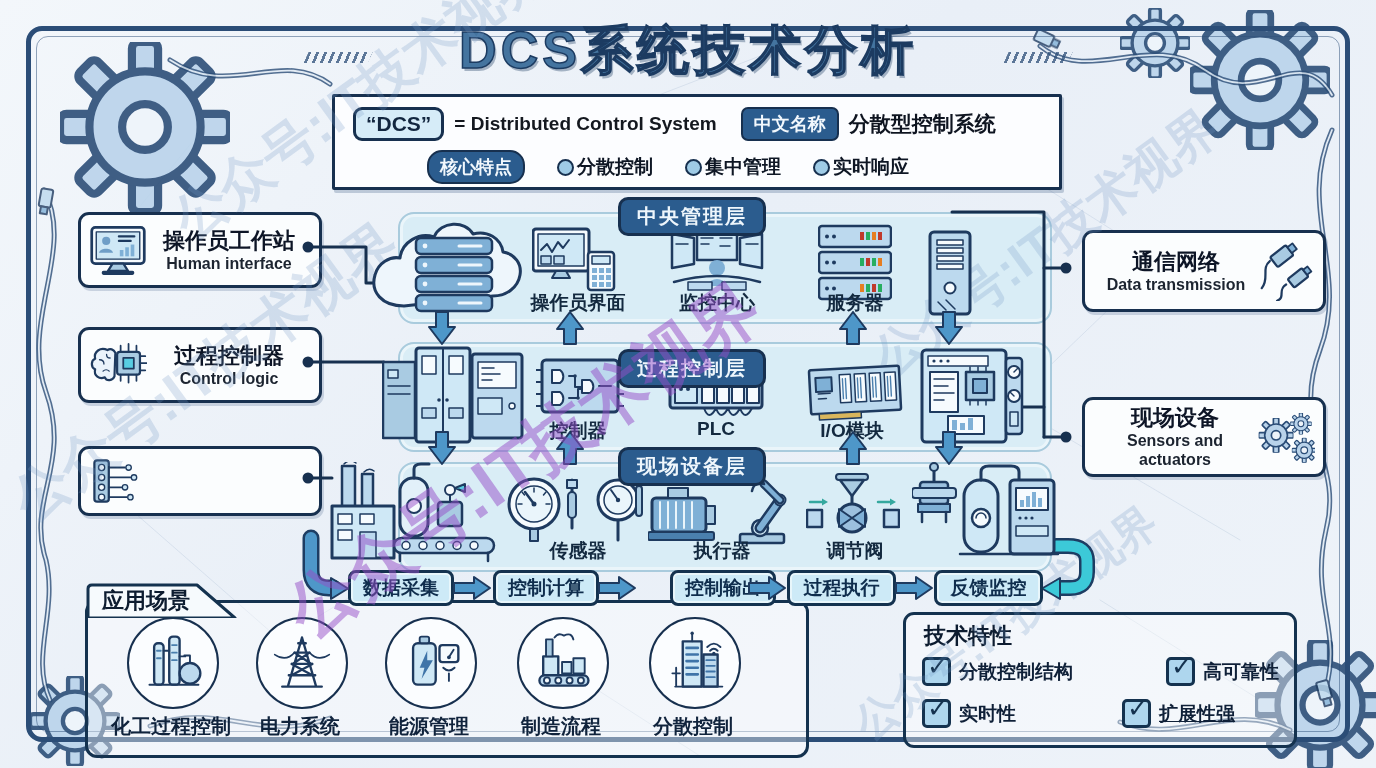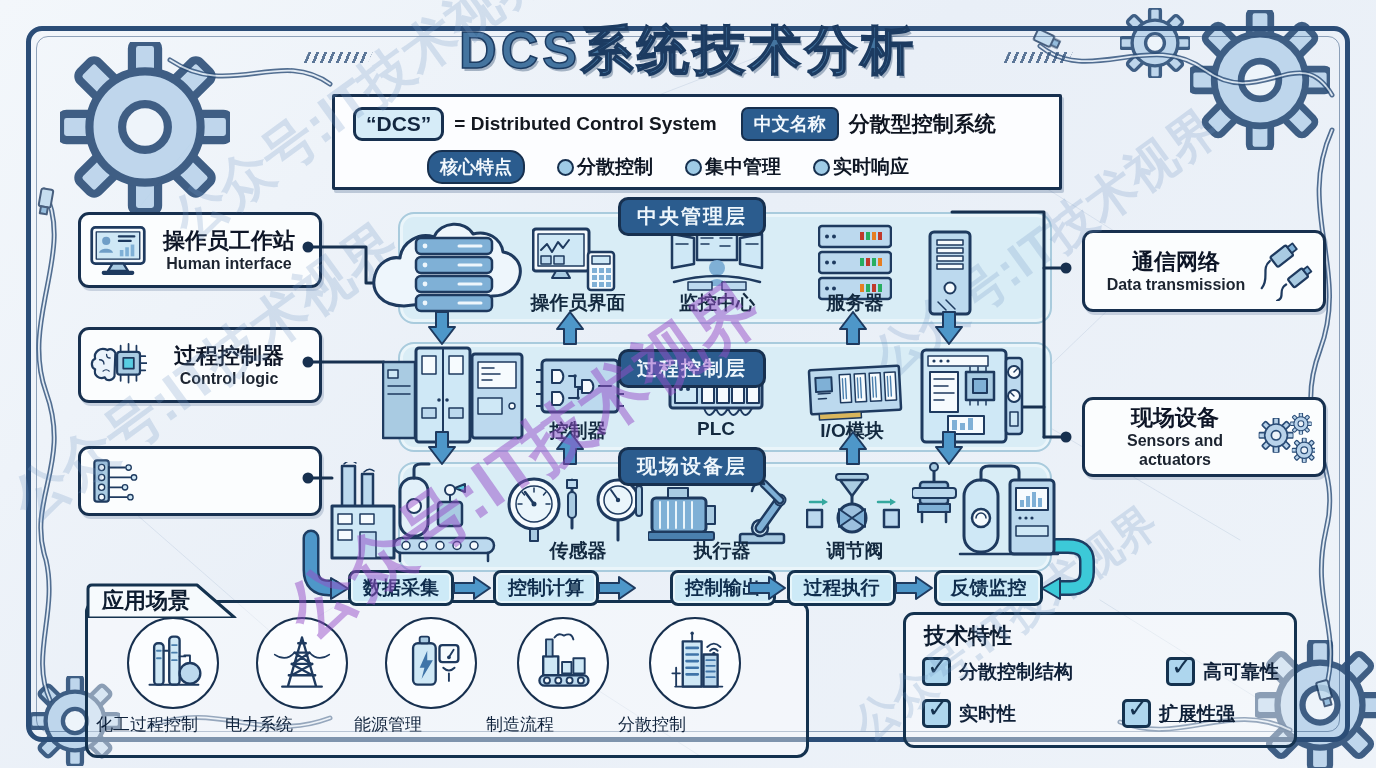--- a/index.html
+++ b/index.html
@@ -49,21 +49,21 @@
   
   .flow-box{position:absolute;top:570px;height:30px;background:#cdeaf7;border:3px solid #14324f;
     border-radius:8px;display:flex;align-items:center;justify-content:center;font-size:19px;
     font-weight:900;color:#0f2d4d;box-shadow:inset 0 0 0 2px rgba(255,255,255,.55);z-index:5;}
   .flow-arrow{position:absolute;top:575px;width:40px;height:26px;z-index:5;}
   
   .apps-panel{position:absolute;left:85px;top:600px;width:718px;height:152px;
     border:3px solid #14324f;border-radius:12px;background:rgba(255,255,255,.4);}
   .app-circle{position:absolute;top:14px;width:88px;height:88px;border:2.5px solid #17304f;
     border-radius:50%;background:#fbfdff;display:flex;align-items:center;justify-content:center;}
-  .app-label{position:absolute;top:110px;width:150px;font-size:17px;font-weight:400;color:#10233c;}
+  .app-label{position:absolute;top:110px;width:150px;text-align:center;font-size:20px;font-weight:700;color:#10233c;}
   .apps-tab{position:absolute;left:85px;top:582px;width:160px;height:36px;z-index:6;}
   .apps-tab-label{position:absolute;left:102px;top:586px;font-size:22px;font-weight:900;color:#0d1c30;z-index:7;}
   
   .feat-panel{position:absolute;left:903px;top:612px;width:388px;height:130px;
     border:3px solid #14324f;border-radius:11px;background:rgba(255,255,255,.4);}
   .feat-title{position:absolute;left:18px;top:6px;font-size:22px;font-weight:900;color:#0d1c30;}
   .feat-item{position:absolute;display:flex;align-items:center;gap:8px;font-size:19px;font-weight:900;color:#0f2038;}
   .checkbox{position:relative;width:23px;height:23px;background:#aed6ee;border:3px solid #14324f;border-radius:5px;}
   .checkbox::after{content:"\2713";position:absolute;left:2px;top:-9px;font-size:26px;font-weight:900;color:#14324f;}
   

